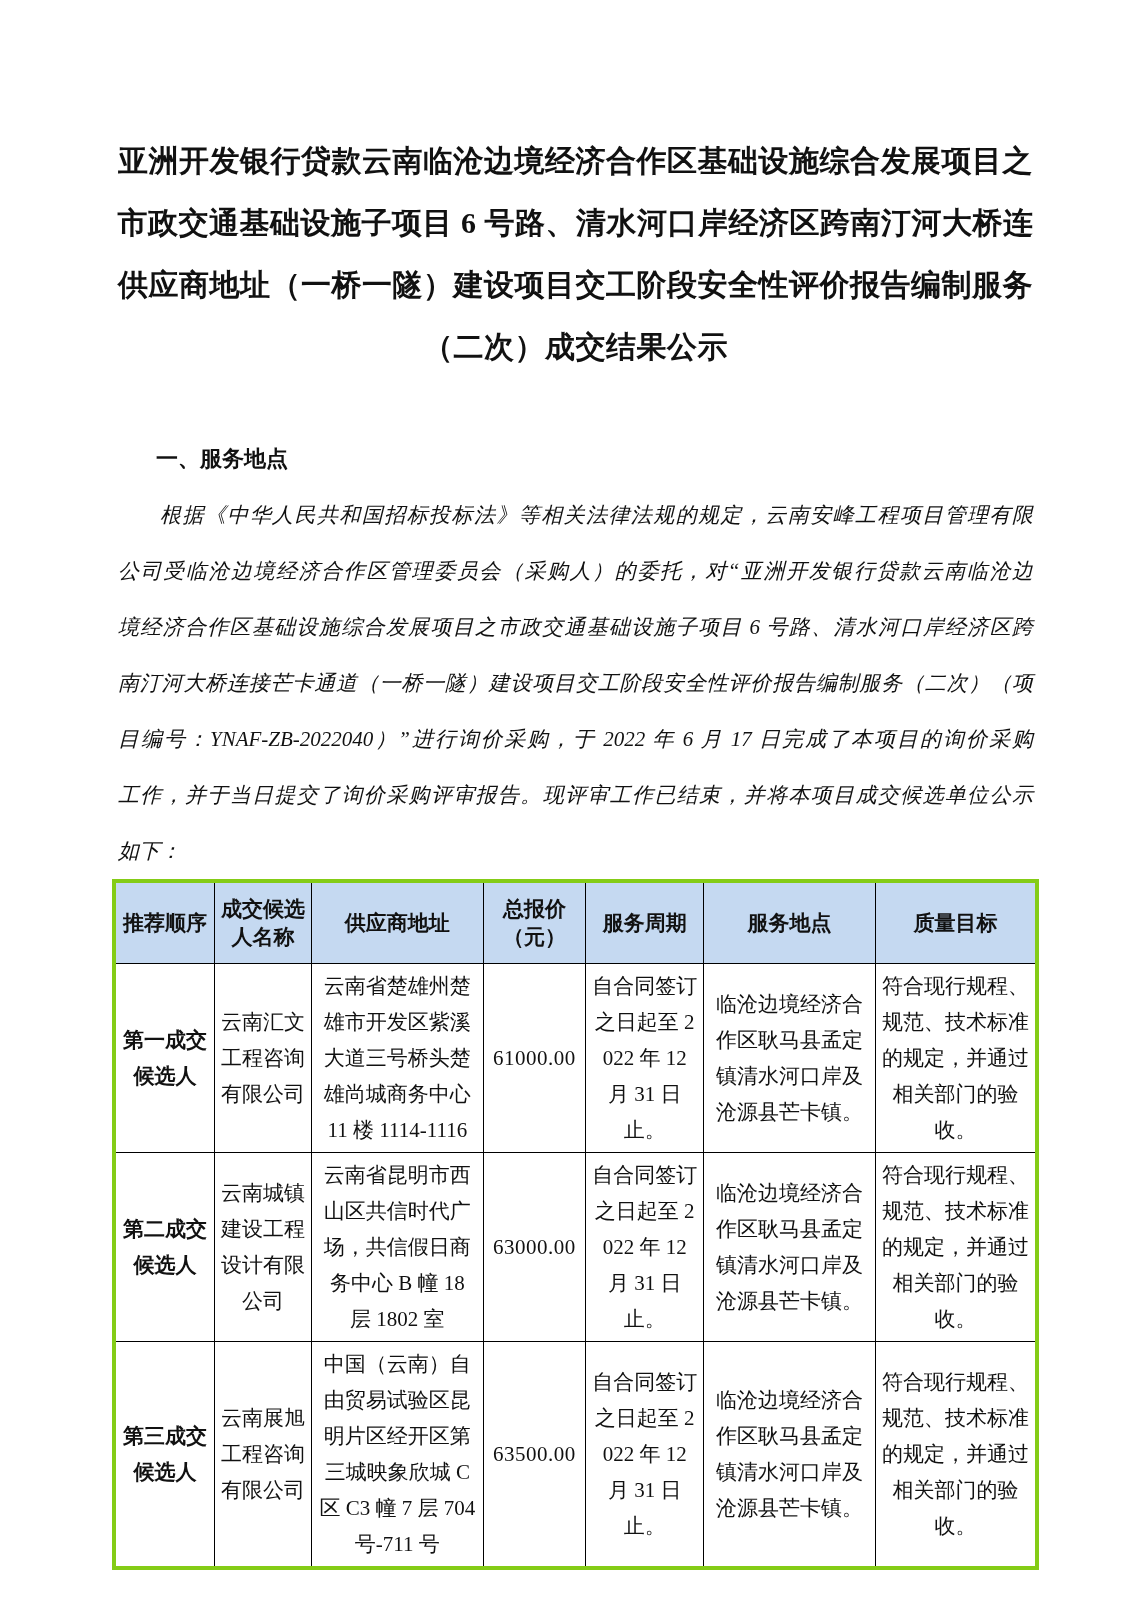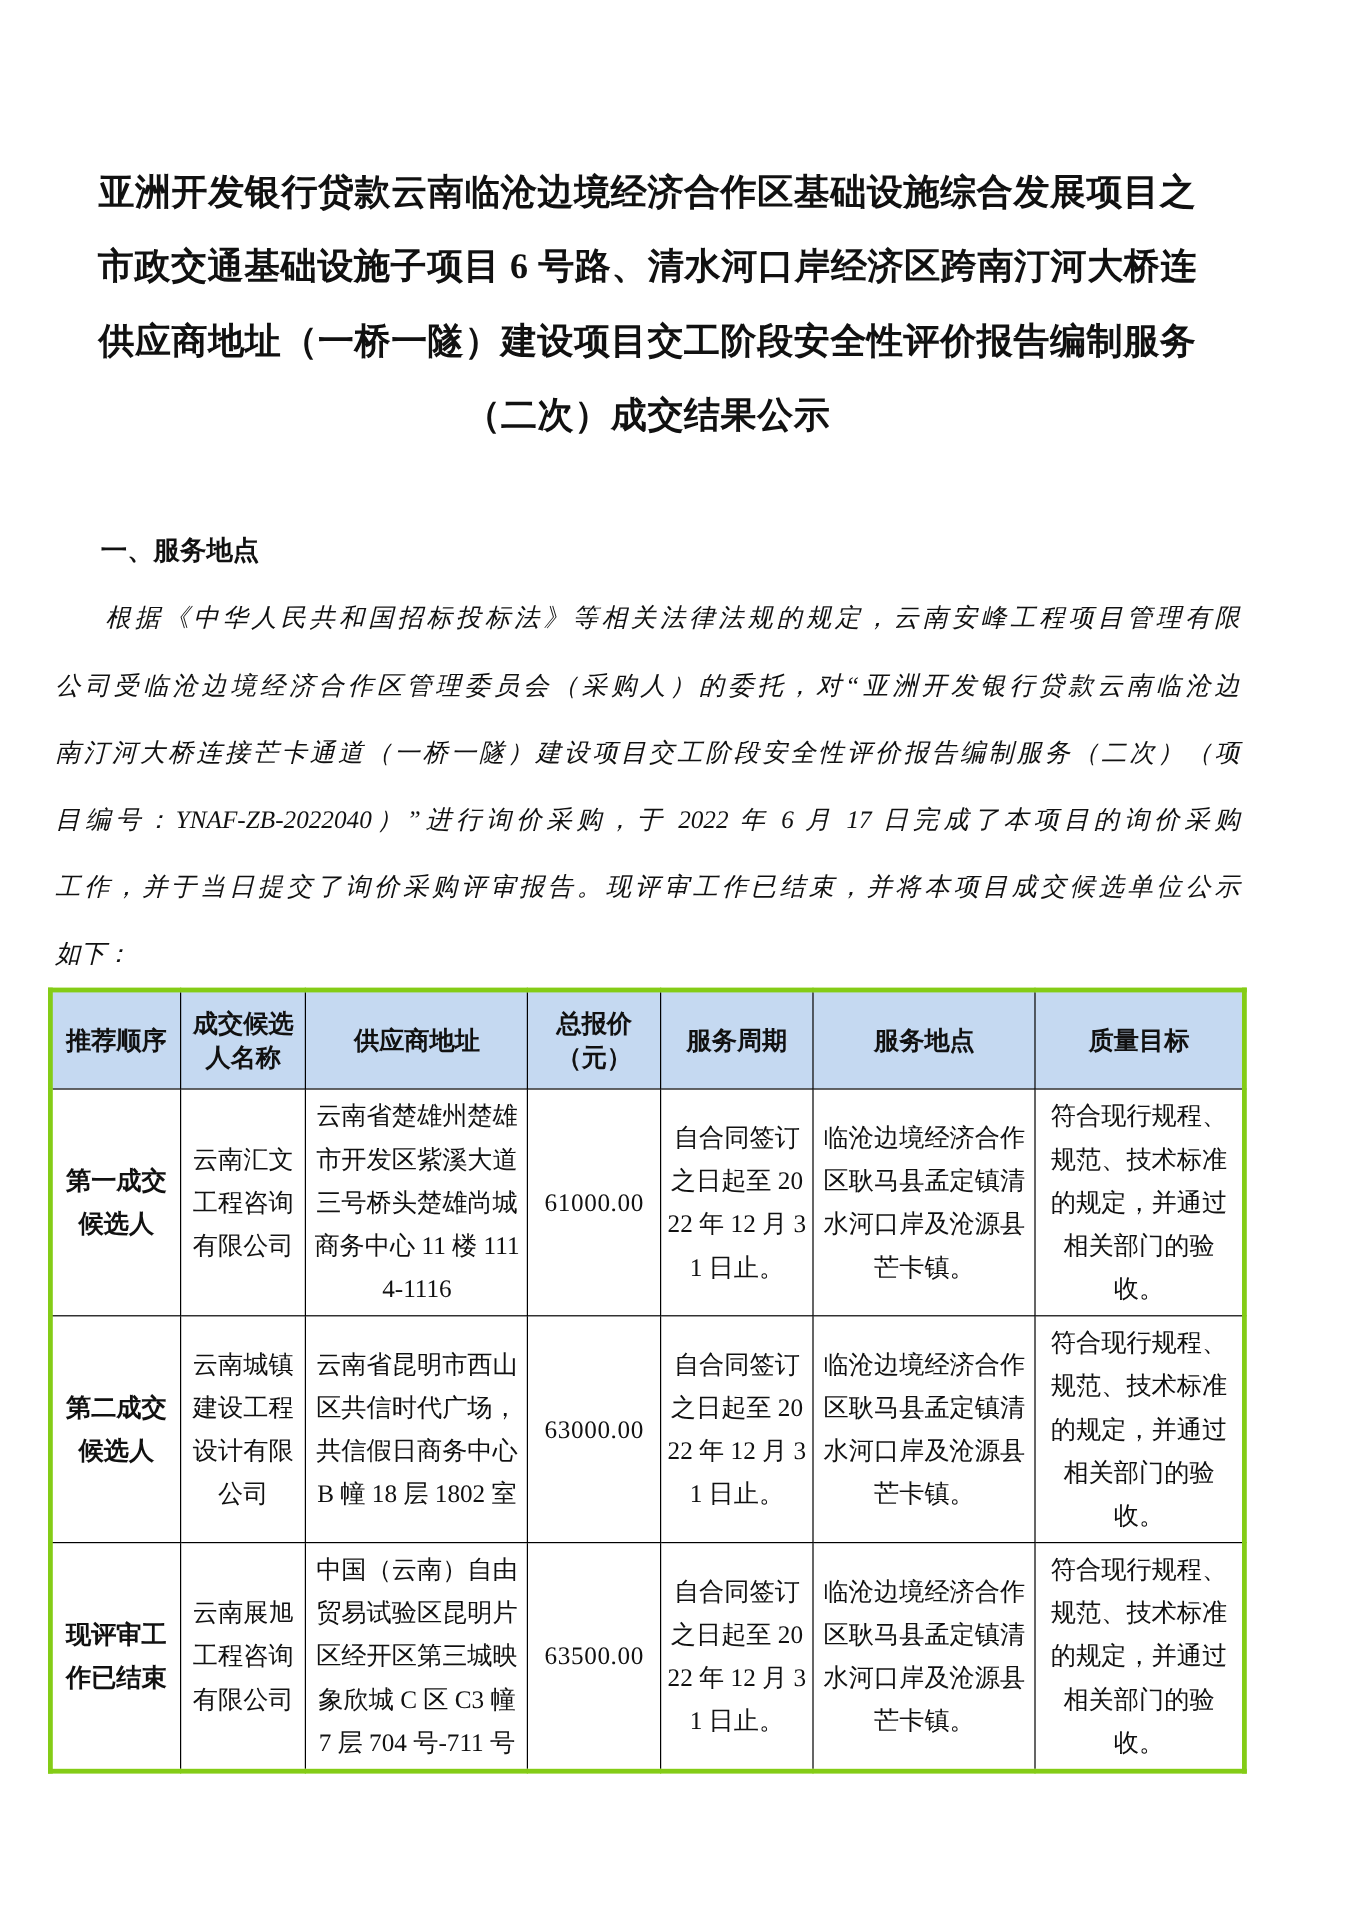--- a/index.html
+++ b/index.html
@@ -7,21 +7,21 @@
   body {
     width: 1131px;
     height: 1600px;
     overflow: hidden;
     font-family: "Liberation Serif", "DejaVu Serif", serif;
     color: #111111;
   }
   .page {
     width: 1131px;
     height: 1600px;
-    padding: 130px 92px 0 40px;
+    padding: 130px 92px 0 112px;
     background: #ffffff;
     border-radius: 32px;
   }
   
   .doc-title {
     text-align: center;
     font-weight: bold;
     font-size: 30px;
     line-height: 62px;
     letter-spacing: 0.5px;
@@ -88,20 +88,21 @@
     <span class="title-line">市政交通基础设施子项目 6 号路、清水河口岸经济区跨南汀河大桥连</span>
     <span class="title-line">供应商地址（一桥一隧）建设项目交工阶段安全性评价报告编制服务</span>
     <span class="title-line">（二次）成交结果公示</span>
   </h1>
 
   <div class="section-heading">一、服务地点</div>
 
   <div class="body-paragraph">
     <div class="para-line first">根据《中华人民共和国招标投标法》等相关法律法规的规定，云南安峰工程项目管理有限</div>
     <div class="para-line">公司受临沧边境经济合作区管理委员会（采购人）的委托，对“亚洲开发银行贷款云南临沧边</div>
+    <div class="para-line">境经济合作区基础设施综合发展项目之市政交通基础设施子项目 6 号路、清水河口岸经济区跨</div>
     <div class="para-line">南汀河大桥连接芒卡通道（一桥一隧）建设项目交工阶段安全性评价报告编制服务（二次）（项</div>
     <div class="para-line">目编号：YNAF-ZB-2022040）”进行询价采购，于 2022 年 6 月 17 日完成了本项目的询价采购</div>
     <div class="para-line">工作，并于当日提交了询价采购评审报告。现评审工作已结束，并将本项目成交候选单位公示</div>
     <div class="para-line last">如下：</div>
   </div>
 
   <table class="candidates">
     <colgroup>
       <col style="width:10.9%">
       <col style="width:10.5%">
@@ -135,21 +136,21 @@
       <tr class="data-row-2">
         <td class="cell-rank">第二成交候选人</td>
         <td>云南城镇建设工程设计有限公司</td>
         <td>云南省昆明市西山区共信时代广场，共信假日商务中心 B 幢 18 层 1802 室</td>
         <td class="cell-price">63000.00</td>
         <td>自合同签订之日起至 2022 年 12 月 31 日止。</td>
         <td>临沧边境经济合作区耿马县孟定镇清水河口岸及沧源县芒卡镇。</td>
         <td>符合现行规程、规范、技术标准的规定，并通过相关部门的验收。</td>
       </tr>
       <tr class="data-row-3">
-        <td class="cell-rank">现评审工作已结束</td>
+        <td class="cell-rank">第三成交候选人</td>
         <td>云南展旭工程咨询有限公司</td>
         <td>中国（云南）自由贸易试验区昆明片区经开区第三城映象欣城 C 区 C3 幢 7 层 704 号-711 号</td>
         <td class="cell-price">63500.00</td>
         <td>自合同签订之日起至 2022 年 12 月 31 日止。</td>
         <td>临沧边境经济合作区耿马县孟定镇清水河口岸及沧源县芒卡镇。</td>
         <td>符合现行规程、规范、技术标准的规定，并通过相关部门的验收。</td>
       </tr>
     </tbody>
   </table>
 

